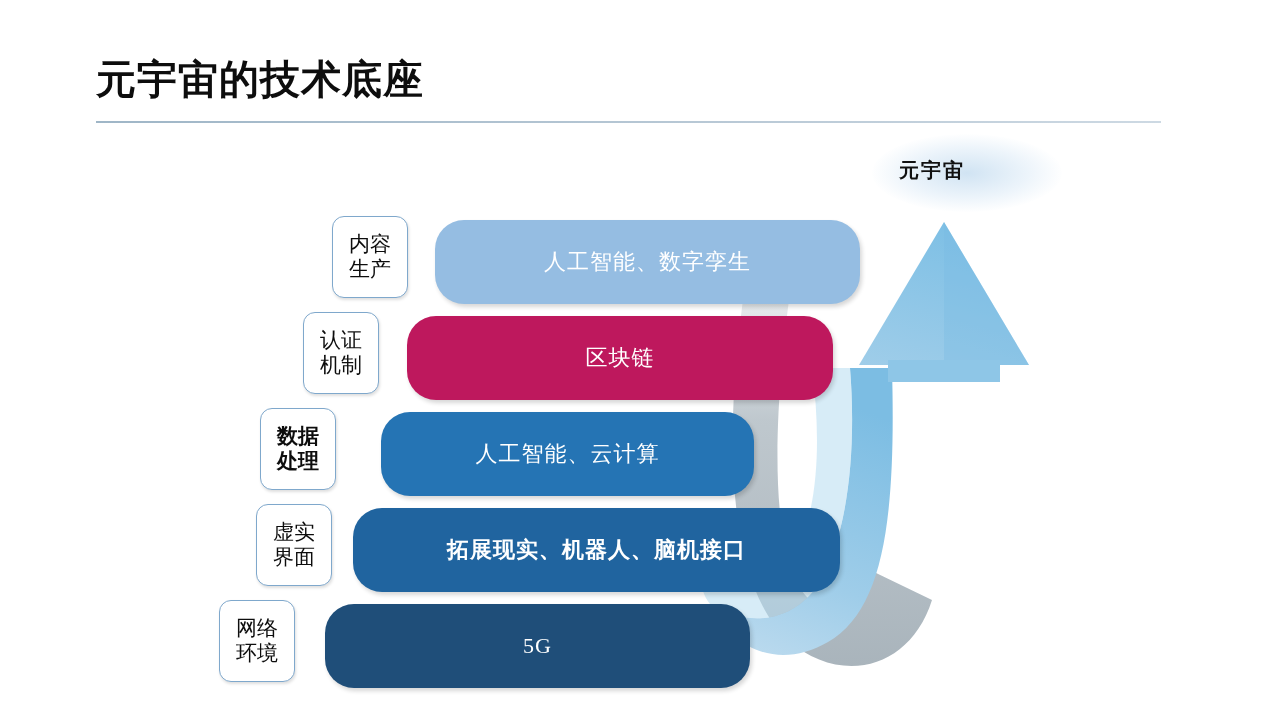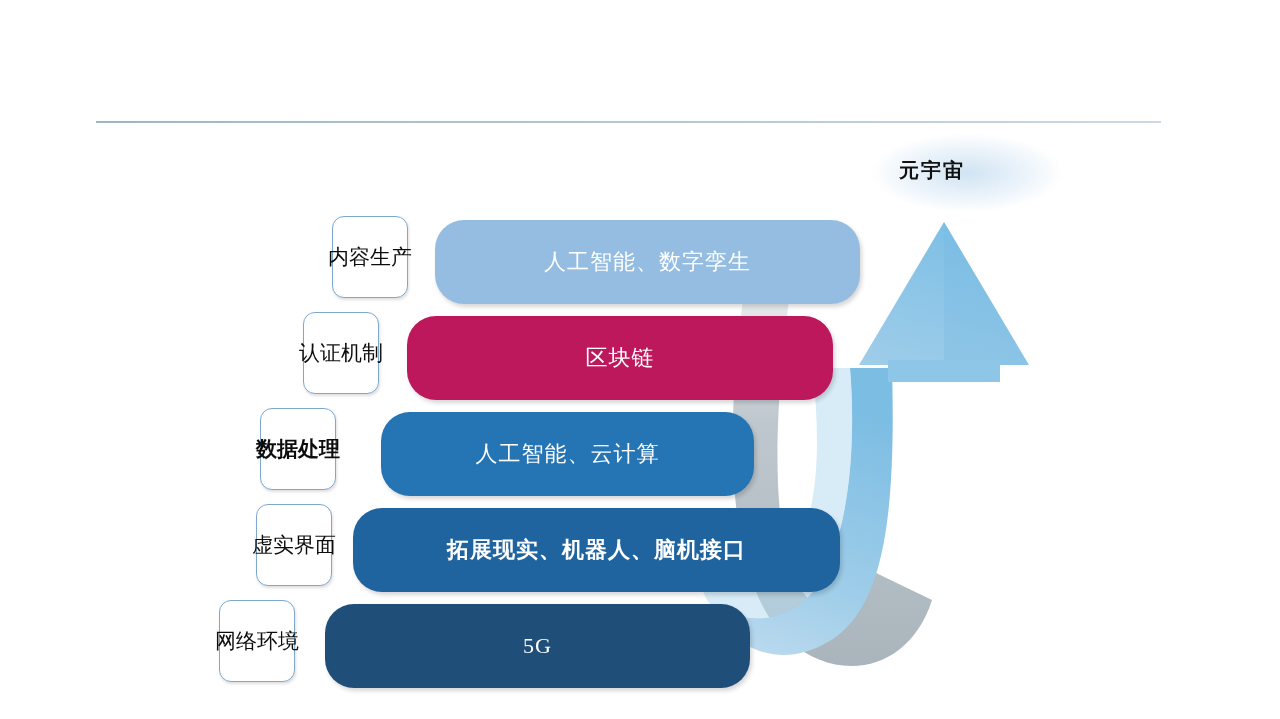--- a/index.html
+++ b/index.html
@@ -78,21 +78,21 @@
   .tag {
     position: absolute;
     top: 0;
     width: 76px;
     height: 82px;
     box-sizing: border-box;
     background: #ffffff;
     border: 1.6px solid #7fa8cc;
     border-radius: 12px;
     display: flex;
-    flex-direction: row;
+    flex-direction: column;
     align-items: center;
     justify-content: center;
     color: #0d0d0d;
     font-size: 21px;
     line-height: 1.18;
     font-family: "Liberation Serif", "DejaVu Serif", serif;
     box-shadow: 1px 2px 3px rgba(0,0,0,0.13);
     z-index: 6;
   }
   .tag span { display: block; white-space: nowrap; }
@@ -134,20 +134,21 @@
   #row-5 { top: 600px; }
   #row-5 .tag { left: 219px; }
   #row-5 .bar { left: 325px; width: 425px; background: #1f4e79; }
 
 </style>
 </head>
 <body>
 
 <div class="slide">
 
+  <div class="slide-title">元宇宙的技术底座</div>
   <div class="title-rule"></div>
 
   <div class="metaverse-glow"></div>
   <div class="metaverse-label">元宇宙</div>
 
   <div class="arrow-wrap">
     <svg width="420" height="500" viewBox="0 0 420 500" xmlns="http://www.w3.org/2000/svg">
       <defs>
         <linearGradient id="arrowGrad" x1="0" y1="1" x2="0.25" y2="0">
           <stop offset="0%" stop-color="#bfdcef"></stop>

